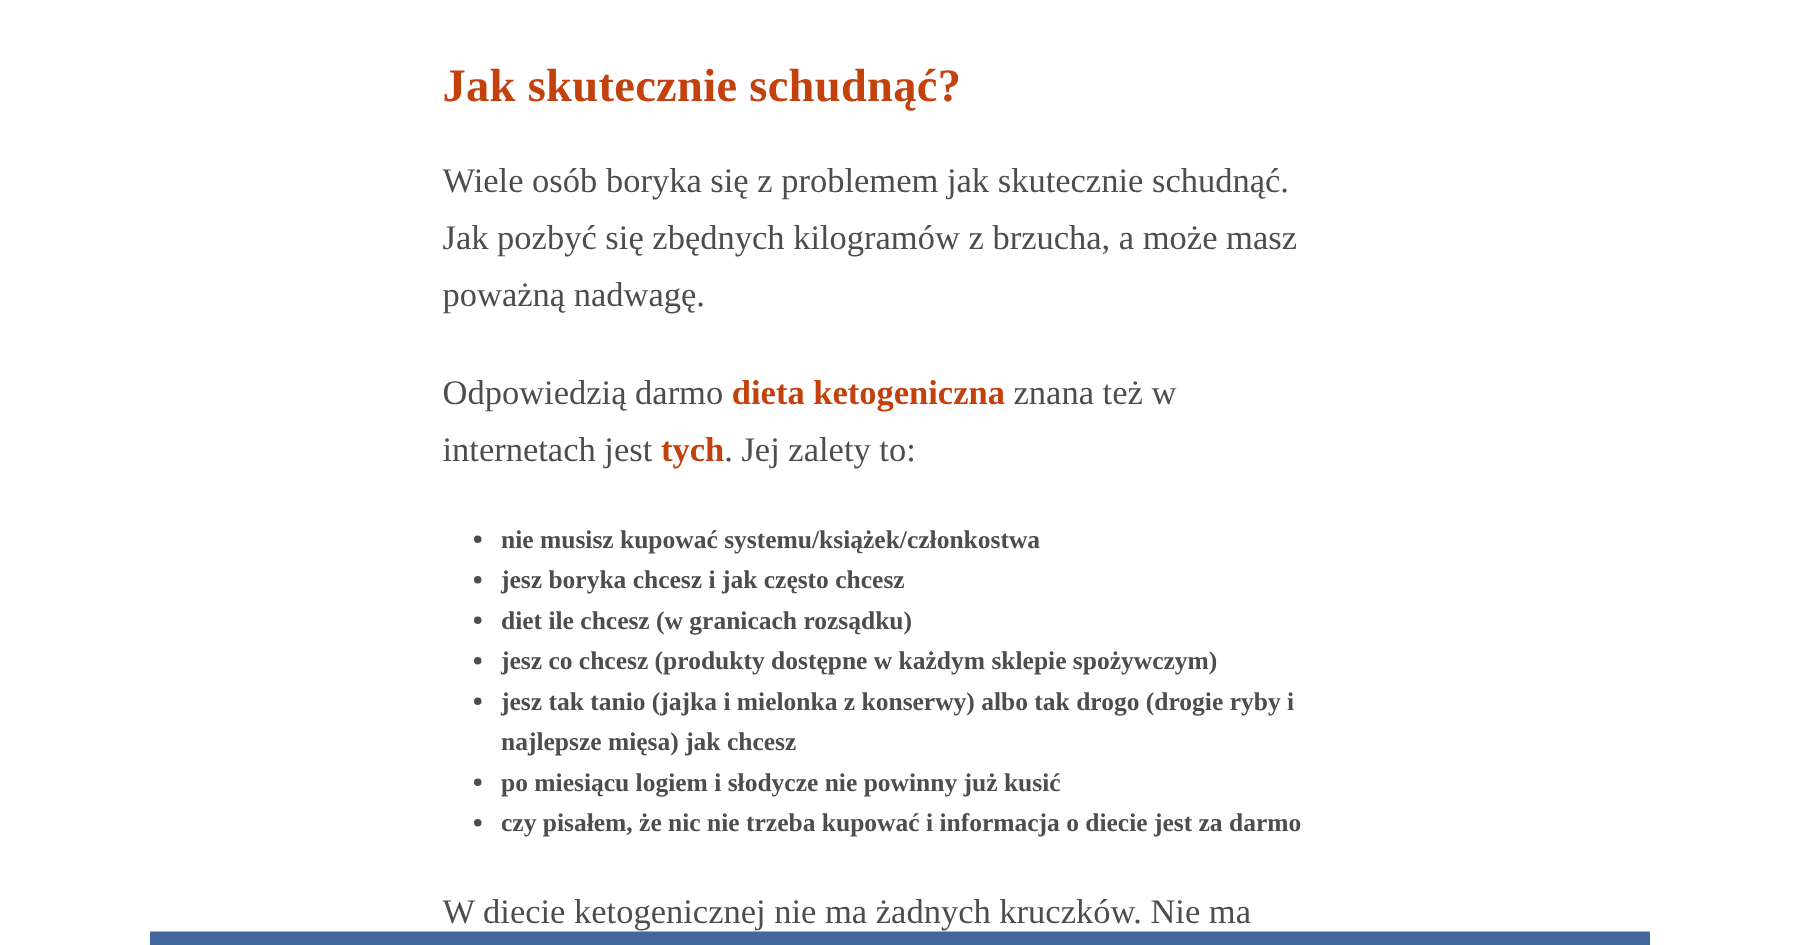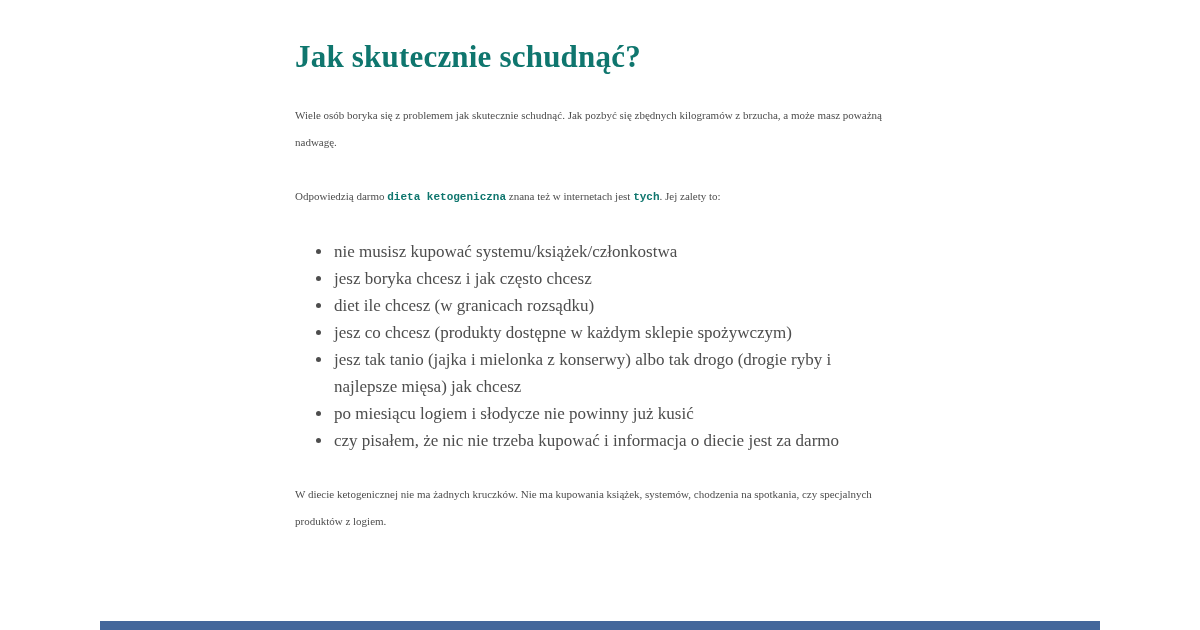--- a/index.html
+++ b/index.html
@@ -30,29 +30,30 @@
   }
   .article h1 {
     font-size: 31px;
     line-height: 37px;
     font-weight: bold;
     color: #3e3e3e;
     margin: 0 0 27px 0;
     letter-spacing: 0.2px;
   }
   .article p {
-    font-size: 11px;
-    line-height: 27px;
+    font-size: 23px;
+    line-height: 38px;
     margin: 0 0 27px 0;
   }
-  .article strong { font-weight: bold; color: #0f766e; font-family: Liberation Mono, monospace; }
+  .article strong { font-weight: bold; color: #c2410c; }
   .article ul {
     margin: 0 0 27px 0;
     padding-left: 38px;
     list-style: disc outside;
+    font-weight: bold;
   }
   .article li {
     font-size: 17px;
     line-height: 27px;
     padding-left: 1px;
   }
   .bottom-bar {
     position: absolute;
     left: 0;
     right: 0;
@@ -60,21 +61,21 @@
     height: 9px;
   }
 </style>
 </head>
 <body>
 
 <div class="viewport">
   <div class="page-wrap">
 
     <div class="article" style="color: rgb(77, 77, 77);">
-      <h1 style="color: #0f766e;">Jak skutecznie schudnąć?</h1>
+      <h1 style="color: #c2410c;">Jak skutecznie schudnąć?</h1>
 
       <div>
           <p><span>Wiele osób boryka się z problemem jak skutecznie schudnąć. Jak pozbyć się zbędnych kilogramów z brzucha, a może masz poważną nadwagę.</span></p>
           <p><span>Odpowiedzią darmo </span><strong>dieta ketogeniczna</strong><span> znana też w internetach jest </span><strong>tych</strong><span>. Jej zalety to:</span></p>
         </div>
 
       <ul>
           <li>nie musisz kupować systemu/książek/członkostwa</li>
           <li>jesz boryka chcesz i jak często chcesz</li>
           <li>diet ile chcesz (w granicach rozsądku)</li>

